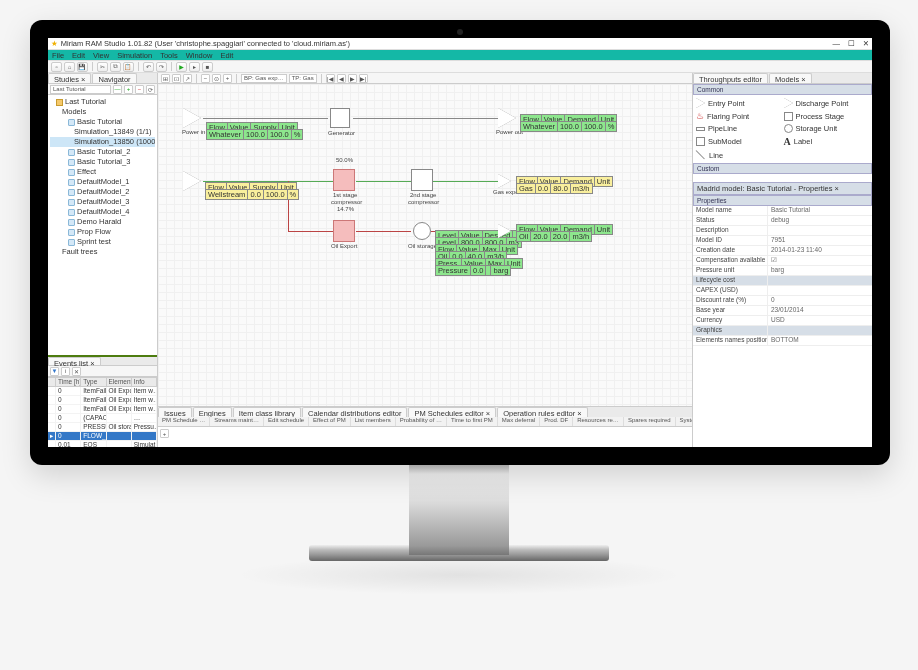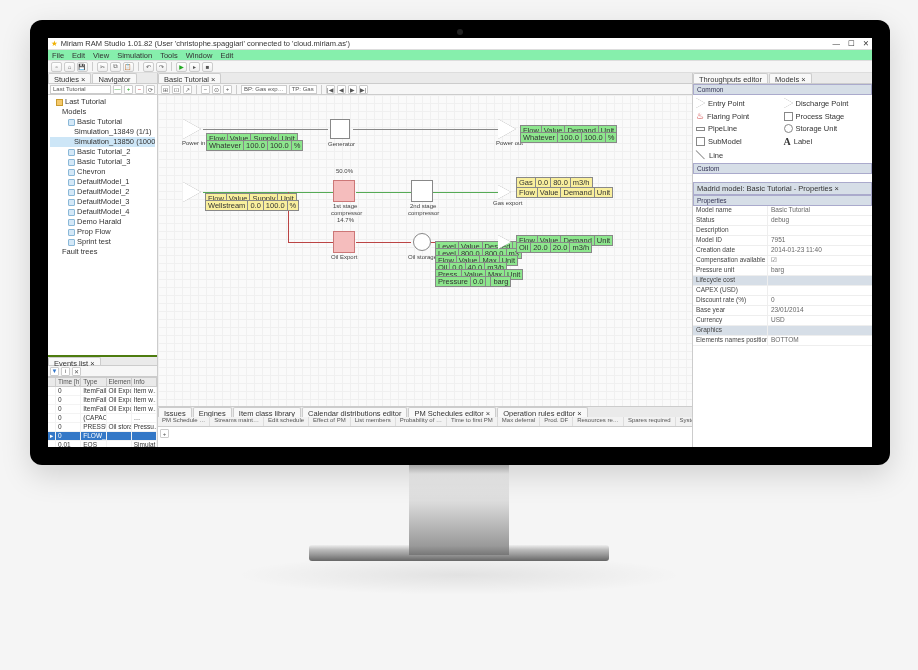--- a/index.html
+++ b/index.html
@@ -7,21 +7,21 @@
   .monitor{position:absolute;top:20px;left:30px;width:860px;height:445px;background:#000;border-radius:12px;padding:18px;box-shadow:0 10px 30px rgba(0,0,0,.15)}
   .screen{width:100%;height:100%;background:#f4f4f4;position:relative;overflow:hidden}
   .stand-neck{position:absolute;top:465px;left:50%;transform:translateX(-50%);width:100px;height:90px;background:linear-gradient(180deg,#bbb,#eee 10%,#ddd 40%,#999 90%,#777)}
   .stand-base{position:absolute;top:545px;left:50%;transform:translateX(-50%);width:300px;height:16px;background:linear-gradient(180deg,#eee,#bbb 30%,#999 60%,#666);border-radius:3px}
   .stand-shadow{position:absolute;top:555px;left:50%;transform:translateX(-50%);width:450px;height:40px;background:radial-gradient(ellipse,rgba(0,0,0,.08),transparent 70%)}
   .camera{position:absolute;top:9px;left:50%;transform:translateX(-50%);width:6px;height:6px;background:#222;border-radius:50%}
   
   .title{display:flex;align-items:center;height:12px;background:#fff;border-bottom:1px solid #ddd;padding:0 3px}
   .title .star{color:#f0b000;margin-right:3px}
   .title .wbtns{margin-left:auto;display:flex;gap:8px;color:#666}
-  .menu{display:flex;gap:8px;height:11px;background:#86efac;border-bottom:1px solid #ddd;padding:0 4px;align-items:center}
+  .menu{display:flex;gap:8px;height:11px;background:#14b8a6;border-bottom:1px solid #ddd;padding:0 4px;align-items:center}
   .toolbar{display:flex;gap:2px;height:12px;background:#f6f6f6;border-bottom:1px solid #ddd;align-items:center;padding:0 3px}
   .tb-btn{width:11px;height:10px;border:1px solid #ccc;background:linear-gradient(#fff,#eee);border-radius:2px;display:flex;align-items:center;justify-content:center;font-size:6px;color:#555}
   .tb-sep{width:1px;height:9px;background:#ccc;margin:0 2px}
   .body{display:flex;height:calc(100% - 35px)}
   .left{width:110px;display:flex;flex-direction:column;border-right:1px solid #ccc}
   .center{flex:1;display:flex;flex-direction:column;min-width:0}
   .right{width:180px;display:flex;flex-direction:column;border-left:1px solid #ccc}
   .pane-tabs{display:flex;background:#eaeaea;border-bottom:1px solid #ccc;height:11px}
   .tab{padding:1px 5px;background:#f8f8f8;border:1px solid #ccc;border-bottom:none;margin-right:1px;border-radius:2px 2px 0 0;white-space:nowrap}
   .pane-toolbar{display:flex;gap:2px;height:11px;background:#f6f6f6;border-bottom:1px solid #ccc;align-items:center;padding:0 2px}
@@ -145,21 +145,21 @@
           <div class="mini-btn">⟳</div>
         </div>
         <div class="tree">
           <div class="tree-item"><span class="ic folder"></span><span>Last Tutorial</span></div>
           <div class="tree-item l1"><span>Models</span></div>
           <div class="tree-item l2"><span class="ic model"></span><span>Basic Tutorial</span></div>
           <div class="tree-item l3"><span>Simulation_13849   (1/1)</span></div>
           <div class="tree-item l3 sel"><span>Simulation_13850   (1000/1000)</span></div>
           <div class="tree-item l2"><span class="ic model"></span><span>Basic Tutorial_2</span></div>
           <div class="tree-item l2"><span class="ic model"></span><span>Basic Tutorial_3</span></div>
-          <div class="tree-item l2"><span class="ic model"></span><span>Chevron</span></div>
+          <div class="tree-item l2"><span class="ic model"></span><span>Effect</span></div>
           <div class="tree-item l2"><span class="ic model"></span><span>DefaultModel_1</span></div>
           <div class="tree-item l2"><span class="ic model"></span><span>DefaultModel_2</span></div>
           <div class="tree-item l2"><span class="ic model"></span><span>DefaultModel_3</span></div>
           <div class="tree-item l2"><span class="ic model"></span><span>DefaultModel_4</span></div>
           <div class="tree-item l2"><span class="ic model"></span><span>Demo Harald</span></div>
           <div class="tree-item l2"><span class="ic model"></span><span>Prop Flow</span></div>
           <div class="tree-item l2"><span class="ic model"></span><span>Sprint test</span></div>
           <div class="tree-item l1"><span>Fault trees</span></div>
         </div>
 
@@ -225,23 +225,20 @@
               <div class="ec" style="flex: 0 0 8px;"></div>
               <div class="ec">0.01</div>
               <div class="ec">EOS</div>
               <div class="ec"></div>
               <div class="ec">Simulat…</div>
             </div>
           </div>
       </div>
 
       <div class="center">
-        <div class="pane-tabs">
-          <div class="tab">Basic Tutorial ×</div>
-        </div>
         <div class="canvas-toolbar">
           <div class="mini-btn">⊞</div>
           <div class="mini-btn">⊡</div>
           <div class="mini-btn">↗</div>
           <div class="tb-sep"></div>
           <div class="mini-btn">−</div>
           <div class="mini-btn">⊙</div>
           <div class="mini-btn">+</div>
           <div class="tb-sep"></div>
           <div class="sel-bg">BP: Gas exp…</div>
@@ -330,21 +327,21 @@
           <div class="node" style="top:90px;left:340px">
               <div class="tri small"></div>
             </div>
           <div class="lbl" style="top:105px;left:335px">Gas export</div>
           <div class="kv yellow" style="top:92px;left:358px">
             <div class="c">Flow</div>
               <div class="c">Value</div>
               <div class="c">Demand</div>
               <div class="c">Unit</div>
           </div>
-          <div class="kv yellow" style="top:82px;left:358px">
+          <div class="kv yellow" style="top:99px;left:358px">
             <div class="c">Gas</div>
               <div class="c">0.0</div>
               <div class="c">80.0</div>
               <div class="c">m3/h</div>
           </div>
 
           <div class="node rect pink" style="top:136px;left:175px;width:22px;height:22px"></div>
           <div class="lbl" style="top:159px;left:173px">Oil Export</div>
 
           <div class="node circle" style="top:138px;left:255px"></div>

